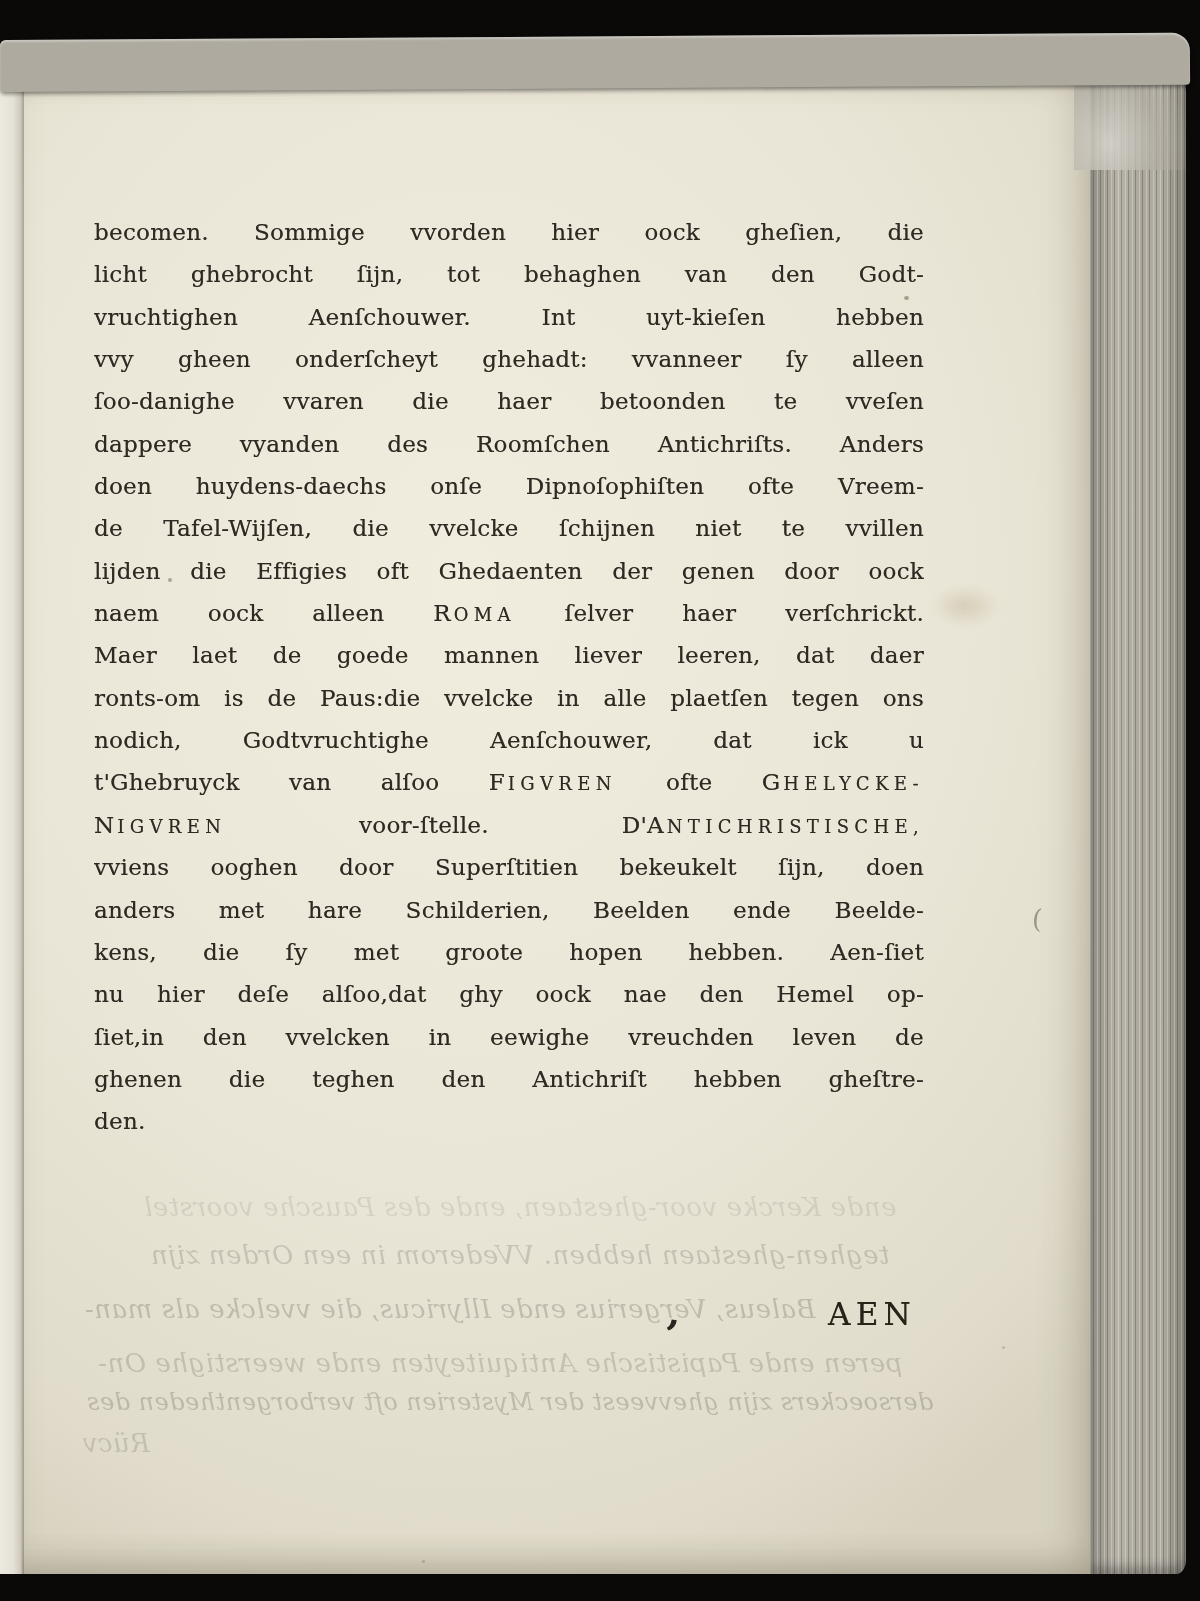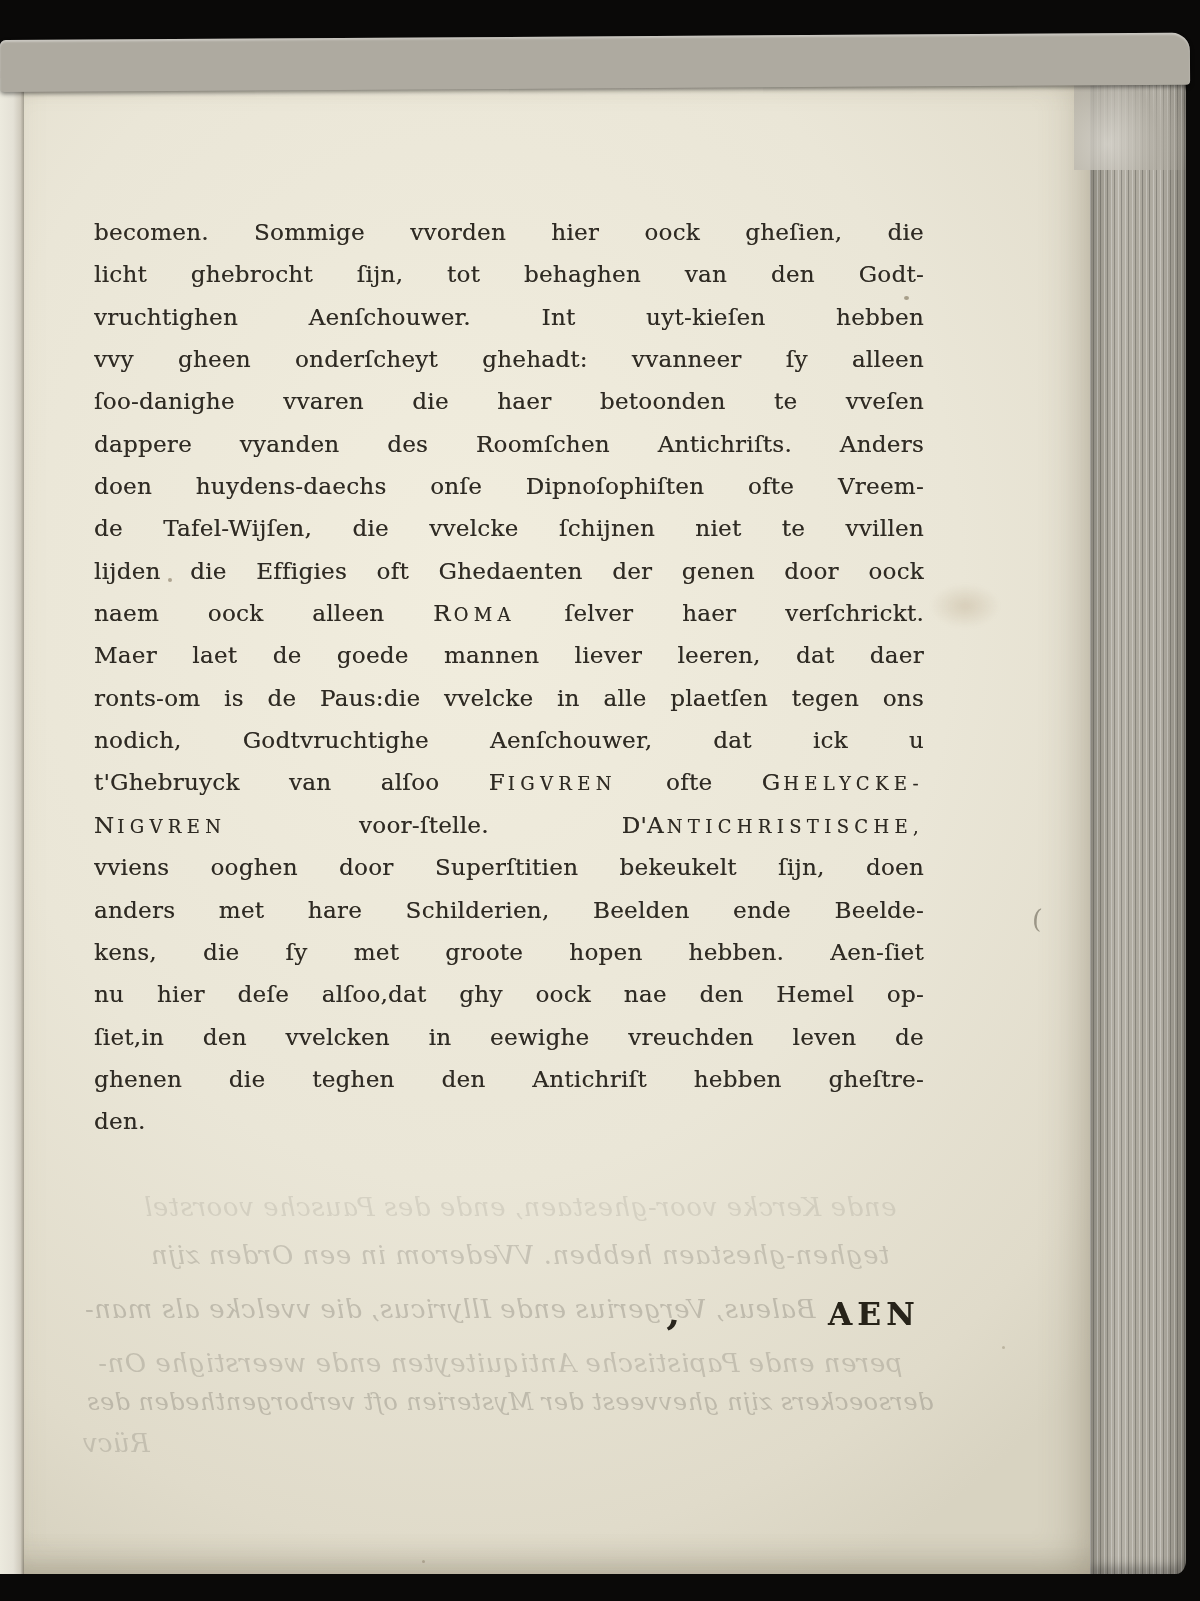--- a/index.html
+++ b/index.html
@@ -56,21 +56,21 @@
     height:42.35px;line-height:42.35px;overflow:hidden;white-space:normal;
     text-align:justify;text-align-last:justify;
     font-size:23px;color:#2e2a23;letter-spacing:0.012em;
     text-shadow:0.2px 0.3px 0.5px rgba(43,38,30,0.55);
   }
   .line.short{text-align-last:left;}
   .it{}
   .sc{font-size:0.78em;letter-spacing:0.30em;padding-left:0.16em;}
   .catchword{
     position:absolute;left:828px;top:1232px;z-index:3;
-    font-size:31px;font-weight:bold;letter-spacing:0.17em;color:#272319;
+    font-size:31px;font-weight:normal;letter-spacing:0.17em;color:#272319;
     text-shadow:0.3px 0.4px 0.6px rgba(30,26,18,0.6);
   }
   .ink-mark{
     position:absolute;left:668px;top:1224px;z-index:3;
     font-size:40px;font-weight:bold;color:#2a261e;transform:rotate(8deg);
   }
   .stray-mark{
     position:absolute;left:1032px;top:840px;z-index:2;
     font-size:26px;color:rgba(95,90,75,0.55);transform:rotate(4deg);
   }

